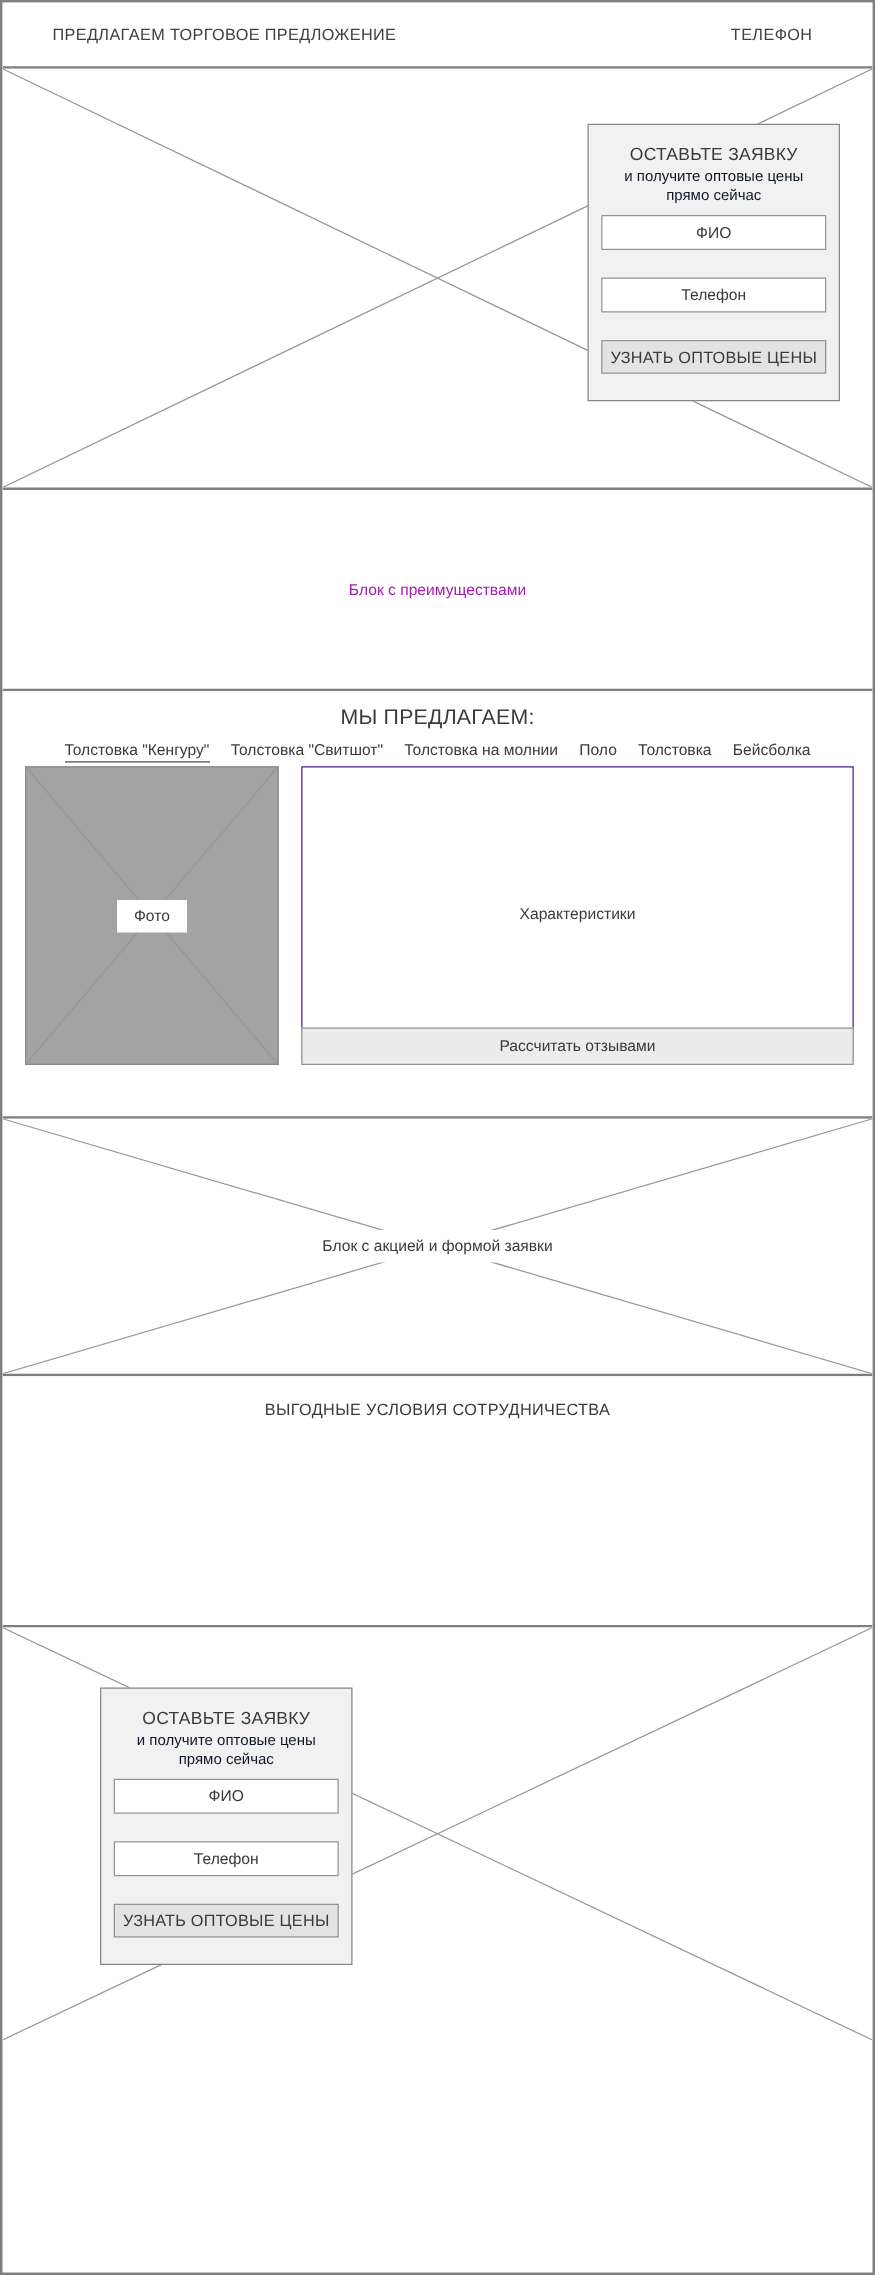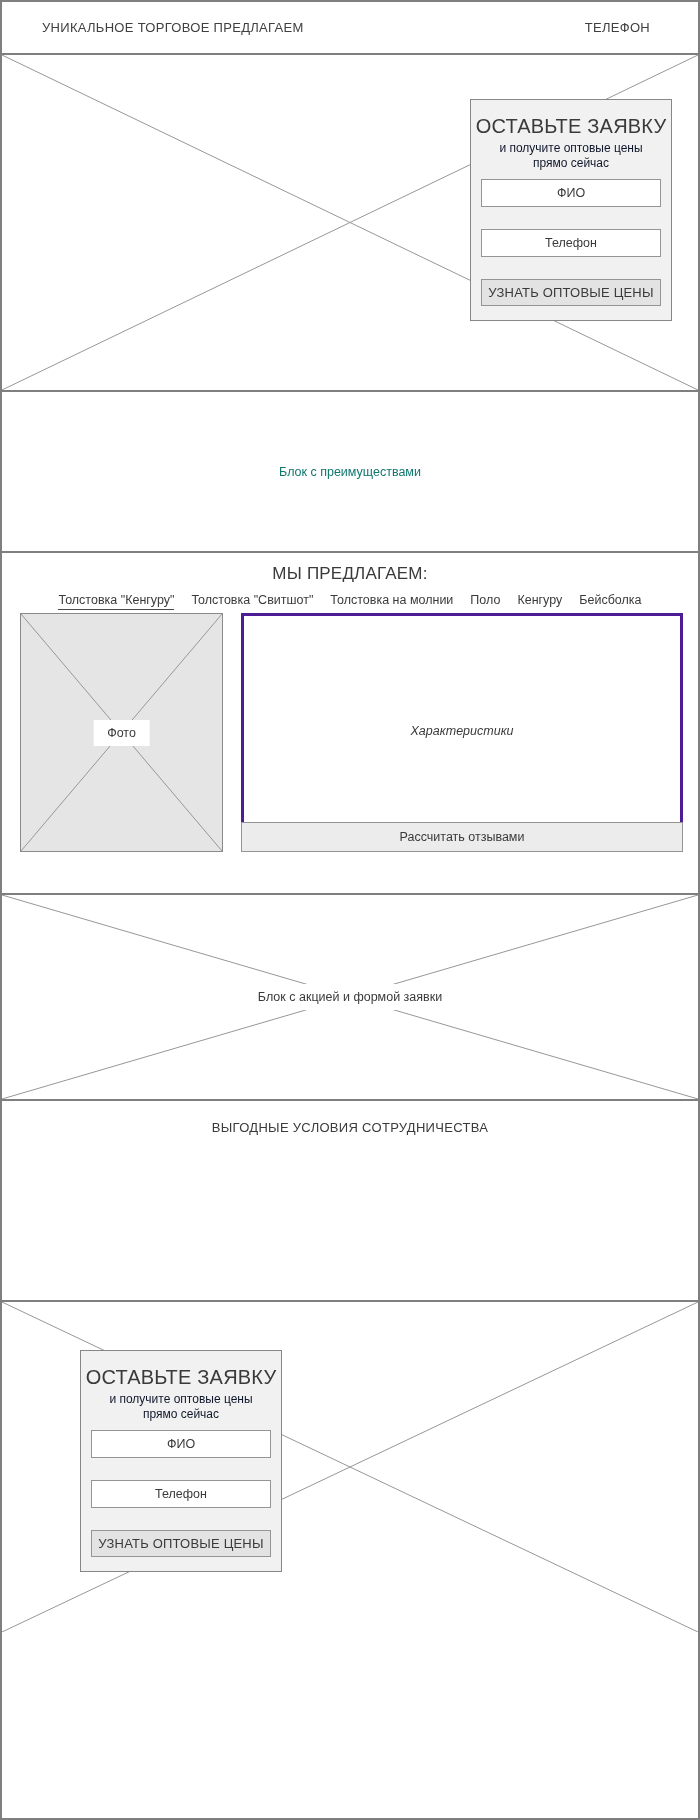--- a/index.html
+++ b/index.html
@@ -35,21 +35,21 @@
   .hero { height: 337px; }
 
   
   .panel {
     position: absolute; width: 202px; height: 222px;
     background: #f1f1f1; border: 1px solid #878787;
     padding-top: 15px; text-align: center;
   }
   .panel.hero-pos { right: 26px; top: 44px; }
   .panel.bottom-pos { left: 78px; top: 48px; }
-  .panel .f-title { font-size: 20px; color: #3a3a3a; letter-spacing: .2px; margin-bottom: 3px; text-align: center; }
+  .panel .f-title { font-size: 14px; color: #3a3a3a; letter-spacing: .2px; margin-bottom: 3px; text-align: center; }
   .panel .f-sub { font-size: 12px; color: #0f172a; line-height: 15px; }
   .panel input {
     display: block; width: 180px; height: 28px; margin: 0 auto;
     border: 1px solid #949494; background: #fff;
     text-align: center; font-size: 12.5px; font-family: inherit; color: #000000;
   }
   .panel input::placeholder { color: #3a3a3a; opacity: 1; }
   .panel input.first { margin-top: 8px; }
   .panel input.second { margin-top: 22px; }
   .panel .f-btn {
@@ -57,36 +57,36 @@
     background: #e3e3e3; border: 1px solid #949494;
     font-size: 13px; font-family: inherit; color: #3a3a3a; letter-spacing: .2px;
     cursor: pointer; line-height: 25px; text-align: center;
   }
 
   
   .benefits { height: 161px; }
   .reviews  { height: 190px; }
   .center-label {
     position: absolute; left: 0; right: 0; top: 50%; transform: translateY(-50%);
-    text-align: center; font-size: 12.5px; color: #0f766e;
+    text-align: center; font-size: 12.5px; color: #a21caf;
   }
 
   
   .products { height: 342px; }
   .products .p-title { text-align: center; font-size: 17px; padding-top: 11px; letter-spacing: .2px; }
   .tabs { margin-top: 9px; display: flex; justify-content: center; gap: 17px; font-size: 12.5px; color: #3a3a3a; }
   .tab { cursor: pointer; white-space: nowrap; padding-bottom: 2px; }
   .tab.active { border-bottom: 1px solid #4a4a4a; }
   .photo-box {
     position: absolute; left: 18px; top: 60px; width: 203px; height: 239px;
-    border: 1px solid #8a8a8a; background: #e5e5e5;
+    border: 1px solid #8a8a8a; background: #a3a3a3;
   }
   .specs-box {
     position: absolute; left: 239px; top: 60px; width: 442px; height: 236px;
-    border: 3px solid #4c1d95; background: #fff; font-style: italic;
+    border: 1px solid #4c1d95; background: #fff;
   }
   .calc-btn {
     position: absolute; left: 239px; top: 269px; width: 442px; height: 30px;
     background: #ececec; border: 1px solid #949494;
     font-size: 12.5px; font-family: inherit; color: #3a3a3a; cursor: pointer;
     text-align: center; line-height: 28px;
   }
 
   
   .promo { height: 206px; }
@@ -97,21 +97,21 @@
 
   
   .bottom { height: 330px; }
 </style>
 </head>
 <body>
 
 <div class="page">
 
   <header class="hdr">
-    <div class="usp">УНИКАЛЬНОЕ ТОРГОВОЕ ПРЕДЛАГАЕМ</div>
+    <div class="usp">ПРЕДЛАГАЕМ ТОРГОВОЕ ПРЕДЛОЖЕНИЕ</div>
     <div class="phone">ТЕЛЕФОН</div>
   </header>
 
   <section class="hero">
     <svg class="cross" viewBox="0 0 100 100" preserveAspectRatio="none">
       <line x1="0" y1="0" x2="100" y2="100"></line>
       <line x1="100" y1="0" x2="0" y2="100"></line>
     </svg>
     <div class="panel hero-pos">
       <div class="f-title">ОСТАВЬТЕ ЗАЯВКУ</div>
@@ -127,21 +127,21 @@
     <div class="center-label">Блок с преимуществами</div>
   </section>
 
   <section class="products">
     <div class="p-title">МЫ ПРЕДЛАГАЕМ:</div>
     <div class="tabs">
       <span class="tab active">Толстовка "Кенгуру"</span>
       <span class="tab">Толстовка "Свитшот"</span>
       <span class="tab">Толстовка на молнии</span>
       <span class="tab">Поло</span>
-      <span class="tab">Кенгуру</span>
+      <span class="tab">Толстовка</span>
       <span class="tab">Бейсболка</span>
     </div>
     <div class="photo-box">
       <svg class="cross" viewBox="0 0 100 100" preserveAspectRatio="none">
         <line x1="0" y1="0" x2="100" y2="100"></line>
         <line x1="100" y1="0" x2="0" y2="100"></line>
       </svg>
       <span class="xlabel">Фото</span>
     </div>
     <div class="specs-box">

